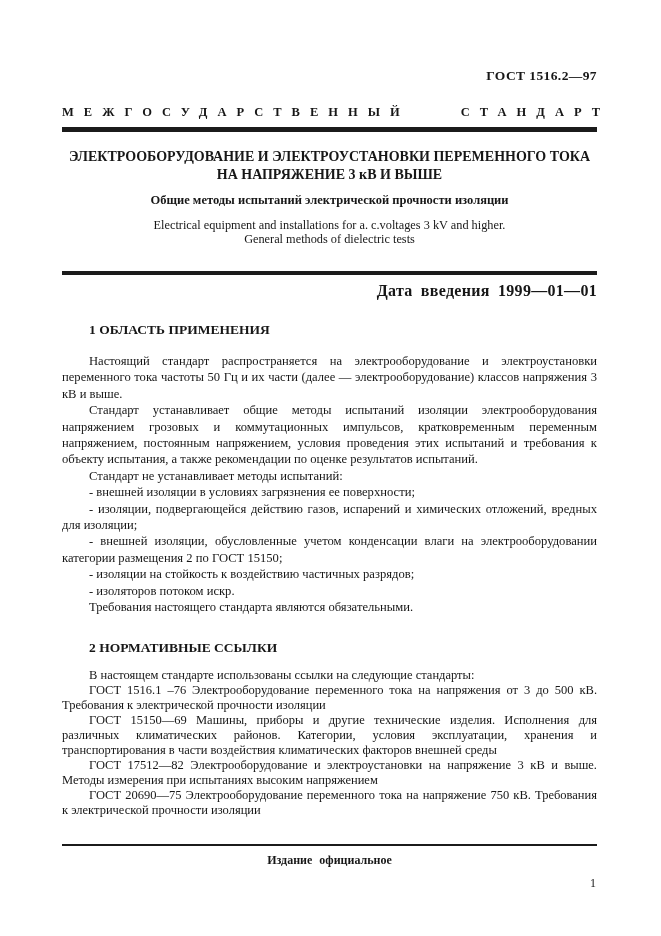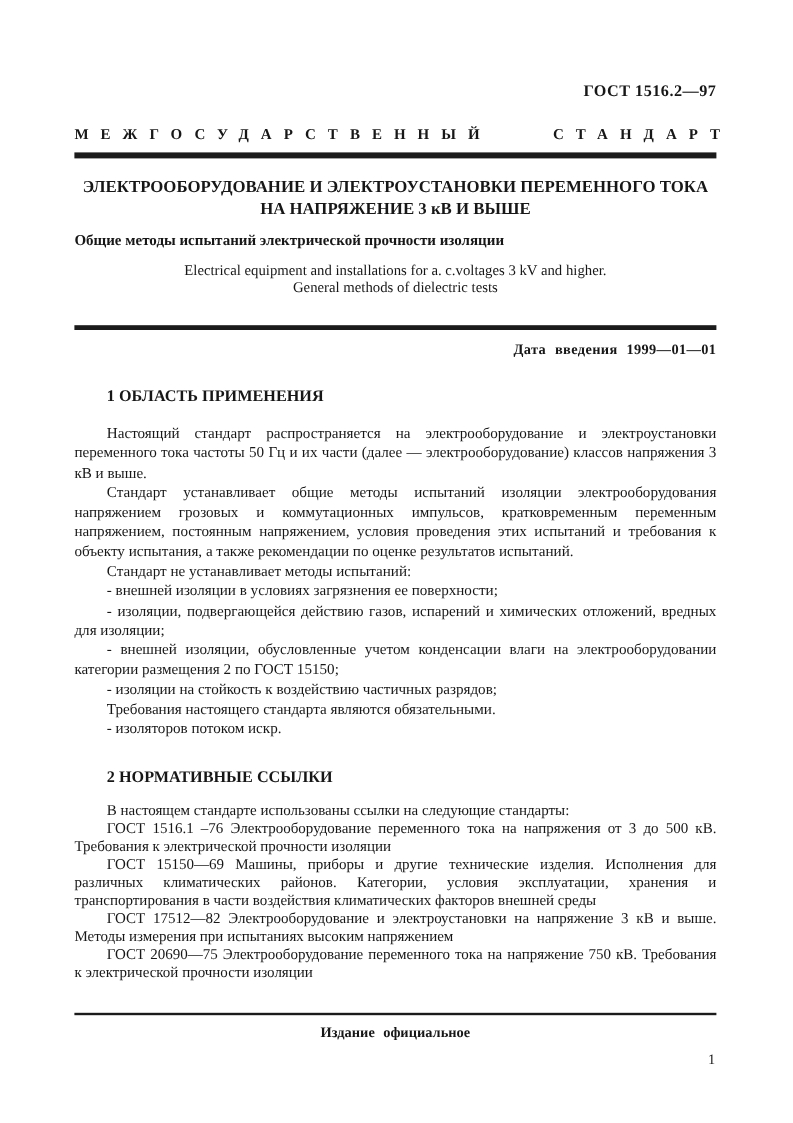--- a/index.html
+++ b/index.html
@@ -46,36 +46,36 @@
   .rule-2 { height: 2px; }
   .title-ru {
     margin-top: 16px;
     text-align: center;
     font-weight: bold;
     font-size: 14px;
     line-height: 18px;
   }
   .subtitle {
     margin-top: 9px;
-    text-align: left;
+    text-align: center;
     font-weight: bold;
     font-size: 12.5px;
     line-height: 15px;
   }
   .title-en {
     margin-top: 10px;
     text-align: center;
     font-size: 12.3px;
     line-height: 14px;
   }
   .date-line {
     margin-top: 9px;
     text-align: right;
     font-weight: bold;
-    font-size: 12px;
+    font-size: 16px;
     line-height: 14px;
     word-spacing: 4px;
     letter-spacing: 0.3px;
   }
   .section-heading {
     font-weight: bold;
     font-size: 13.5px;
     line-height: 16px;
     text-indent: 27px;
   }
@@ -142,22 +142,22 @@
 
   <div class="section sec1">
     <div class="section-heading h1">1 ОБЛАСТЬ ПРИМЕНЕНИЯ</div>
     <p class="body first">Настоящий стандарт распространяется на электрооборудование и электроустановки переменного тока частоты 50 Гц и их части (далее — электрооборудование) классов напряжения 3 кВ и выше.</p>
     <p class="body">Стандарт устанавливает общие методы испытаний изоляции электрооборудования напряжением грозовых и коммутационных импульсов, кратковременным переменным напряжением, постоянным напряжением, условия проведения этих испытаний и требования к объекту испытания, а также рекомендации по оценке результатов испытаний.</p>
     <p class="body">Стандарт не устанавливает методы испытаний:</p>
     <p class="body">- внешней изоляции в условиях загрязнения ее поверхности;</p>
     <p class="body">- изоляции, подвергающейся действию газов, испарений и химических отложений, вредных для изоляции;</p>
     <p class="body">- внешней изоляции, обусловленные учетом конденсации влаги на электрооборудовании категории размещения 2 по ГОСТ 15150;</p>
     <p class="body">- изоляции на стойкость к воздействию частичных разрядов;</p>
+    <p class="body">- изоляторов потоком искр.</p>
     <p class="body">Требования настоящего стандарта являются обязательными.</p>
-    <p class="body">- изоляторов потоком искр.</p>
   </div>
 
   <div class="section sec2">
     <div class="section-heading h2">2 НОРМАТИВНЫЕ ССЫЛКИ</div>
     <p class="body first">В настоящем стандарте использованы ссылки на следующие стандарты:</p>
     <p class="body">ГОСТ 1516.1 –76 Электрооборудование переменного тока на напряжения от 3 до 500 кВ. Требования к электрической прочности изоляции</p>
     <p class="body">ГОСТ 15150—69 Машины, приборы и другие технические изделия. Исполнения для различных климатических районов. Категории, условия эксплуатации, хранения и транспортирования в части воздействия климатических факторов внешней среды</p>
     <p class="body">ГОСТ 17512—82 Электрооборудование и электроустановки на напряжение 3 кВ и выше. Методы измерения при испытаниях высоким напряжением</p>
     <p class="body">ГОСТ 20690—75 Электрооборудование переменного тока на напряжение 750 кВ. Требования к электрической прочности изоляции</p>
   </div>

